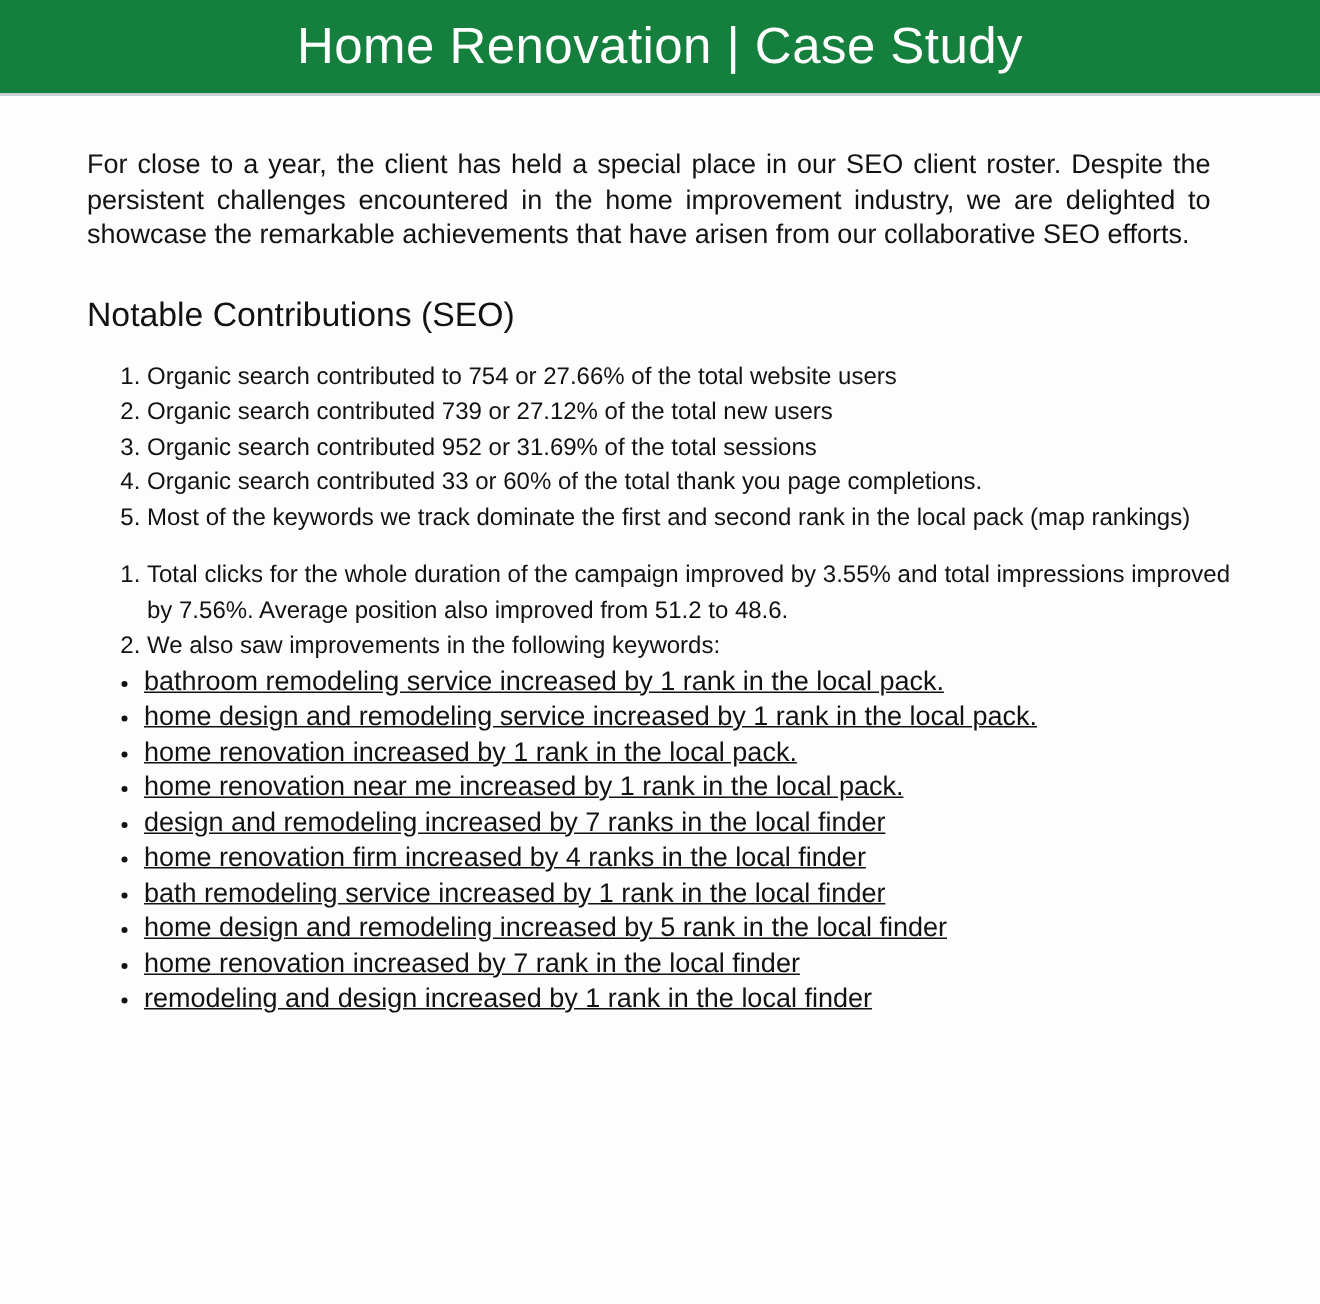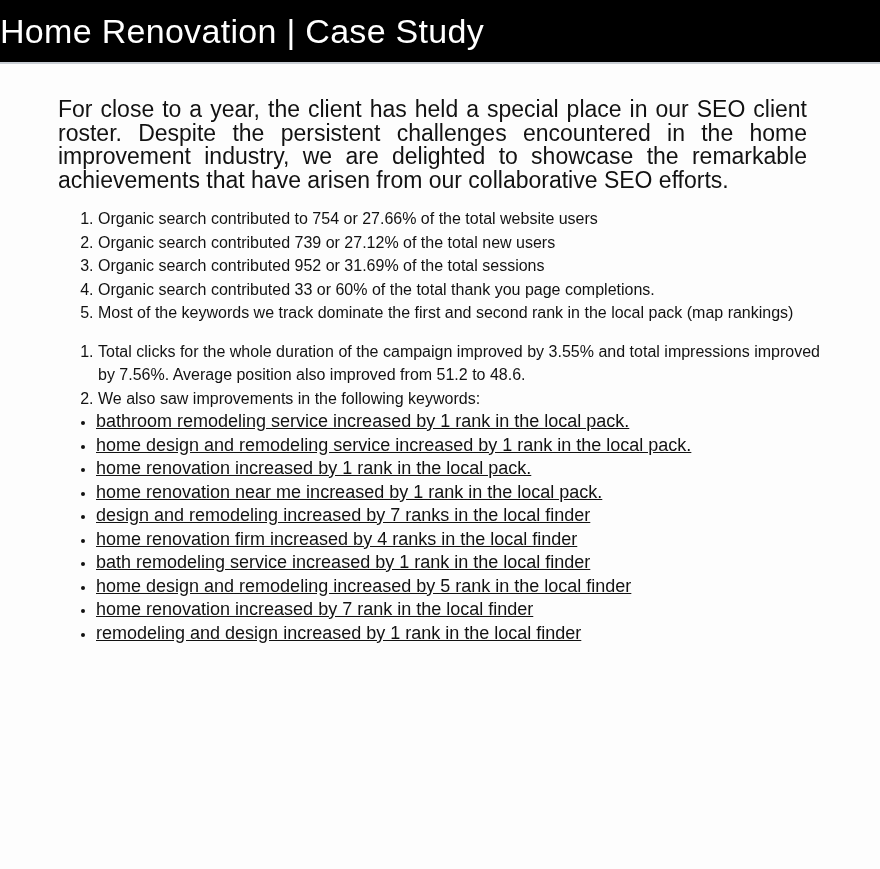--- a/index.html
+++ b/index.html
@@ -9,42 +9,42 @@
     font-family: "Liberation Sans", sans-serif;
     color: #121212;
   }
   .page {
     width: 880px;
     min-height: 869px;
     background: #fdfdfd;
     box-sizing: border-box;
   }
   .header {
-    background: #000000;
+    background: #15803d;
     height: 62px;
     display: flex;
     align-items: center;
-    justify-content: flex-start;
+    justify-content: center;
     border-bottom: 2px solid #c9ced4;
   }
   .page-title {
     color: #ffffff;
     font-size: 34px;
     font-weight: 400;
     margin: 0;
     letter-spacing: 0.3px;
     white-space: nowrap;
   }
   .content {
     padding: 0 60px 24px 58px;
     box-sizing: border-box;
   }
   .intro {
     margin: 34px 13px 0 0;
-    font-size: 23px;
+    font-size: 18px;
     line-height: 23.5px;
     text-align: justify;
   }
   .section-heading {
     font-size: 22.5px;
     font-weight: 400;
     margin: 26px 0 0 0;
     line-height: 30px;
   }
   ol.num-list {
@@ -80,20 +80,21 @@
 <div class="page">
 
   <div class="header">
     <h1 class="page-title">Home Renovation | Case Study</h1>
   </div>
 
   <div class="content">
 
     <p class="intro">For close to a year, the client has held a special place in our SEO client roster. Despite the persistent challenges encountered in the home improvement industry, we are delighted to showcase the remarkable achievements that have arisen from our collaborative SEO efforts.</p>
 
+    <h2 class="section-heading">Notable Contributions (SEO)</h2>
 
     <ol class="num-list">
       <li>Organic search contributed to 754 or 27.66% of the total website users</li>
       <li>Organic search contributed 739 or 27.12% of the total new users</li>
       <li>Organic search contributed 952 or 31.69% of the total sessions</li>
       <li>Organic search contributed 33 or 60% of the total thank you page completions.</li>
       <li>Most of the keywords we track dominate the first and second rank in the local pack (map rankings)</li>
     </ol>
 
 

